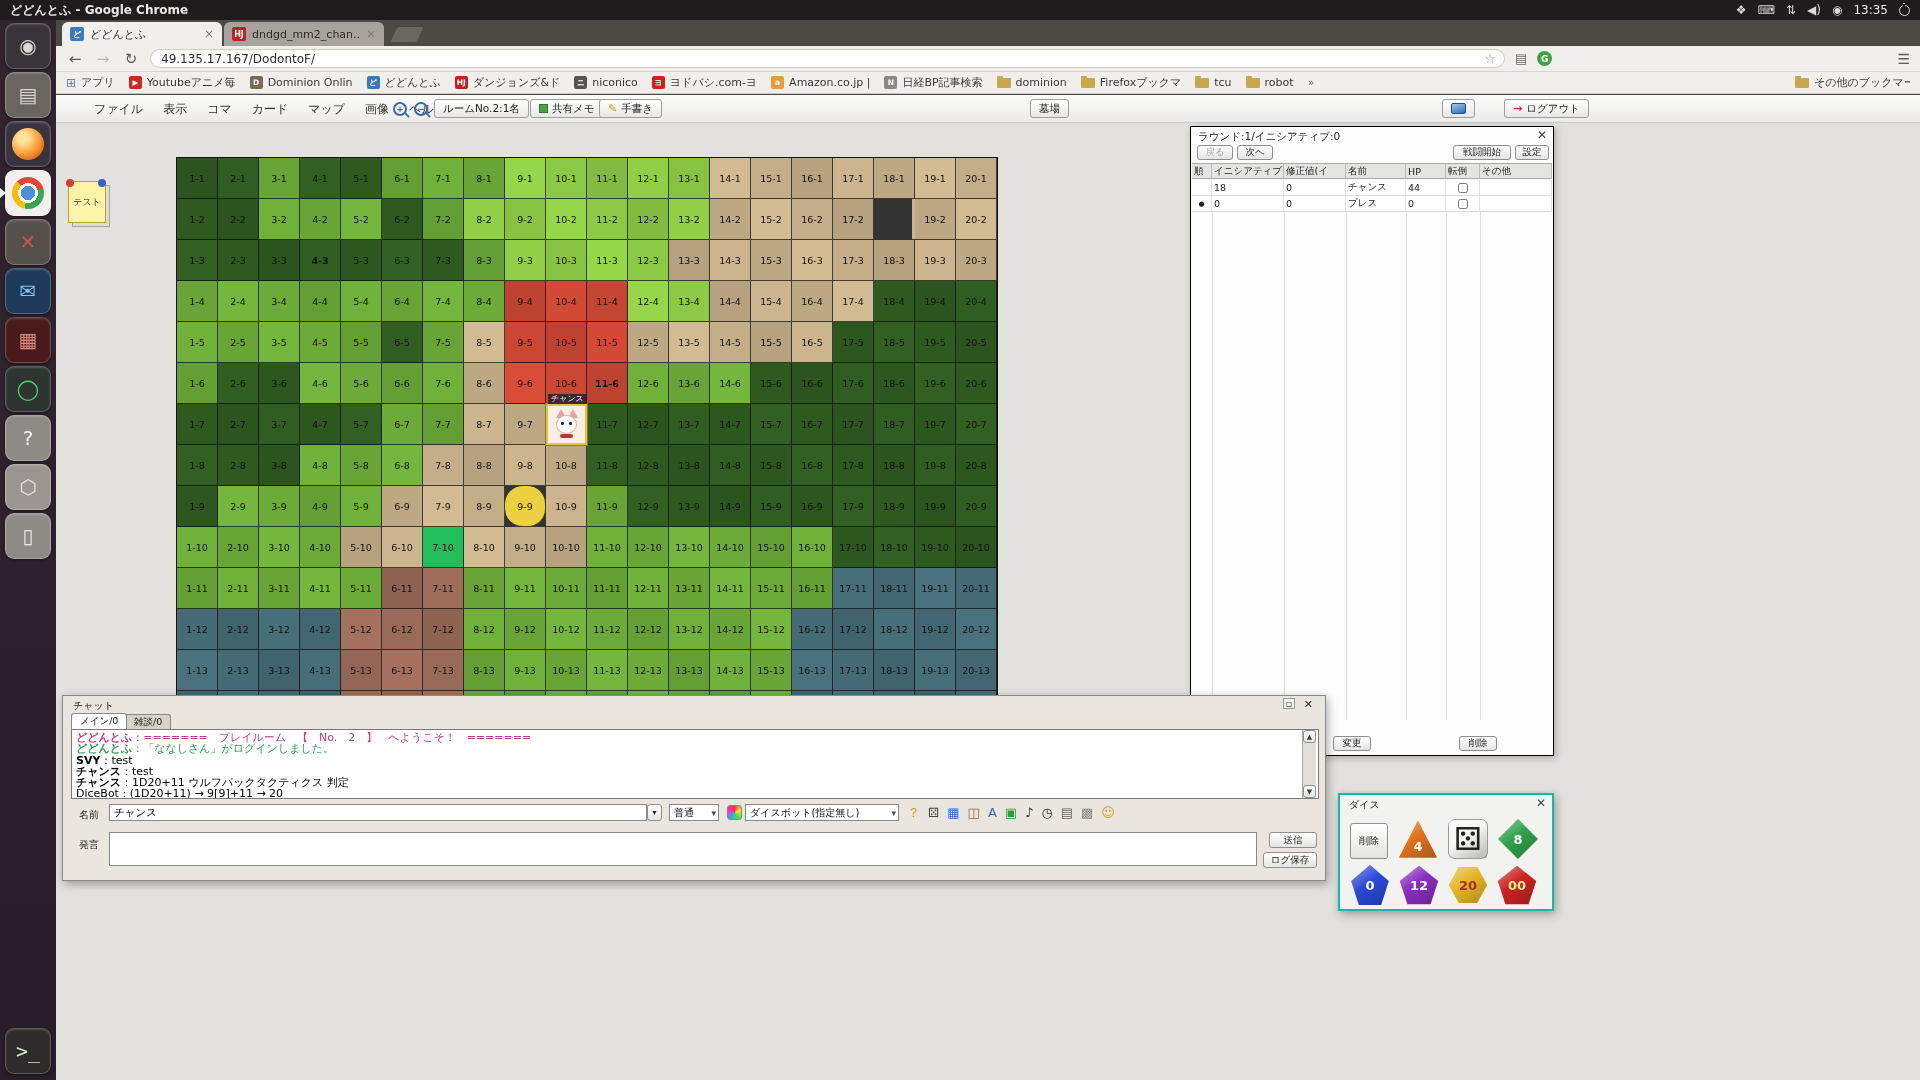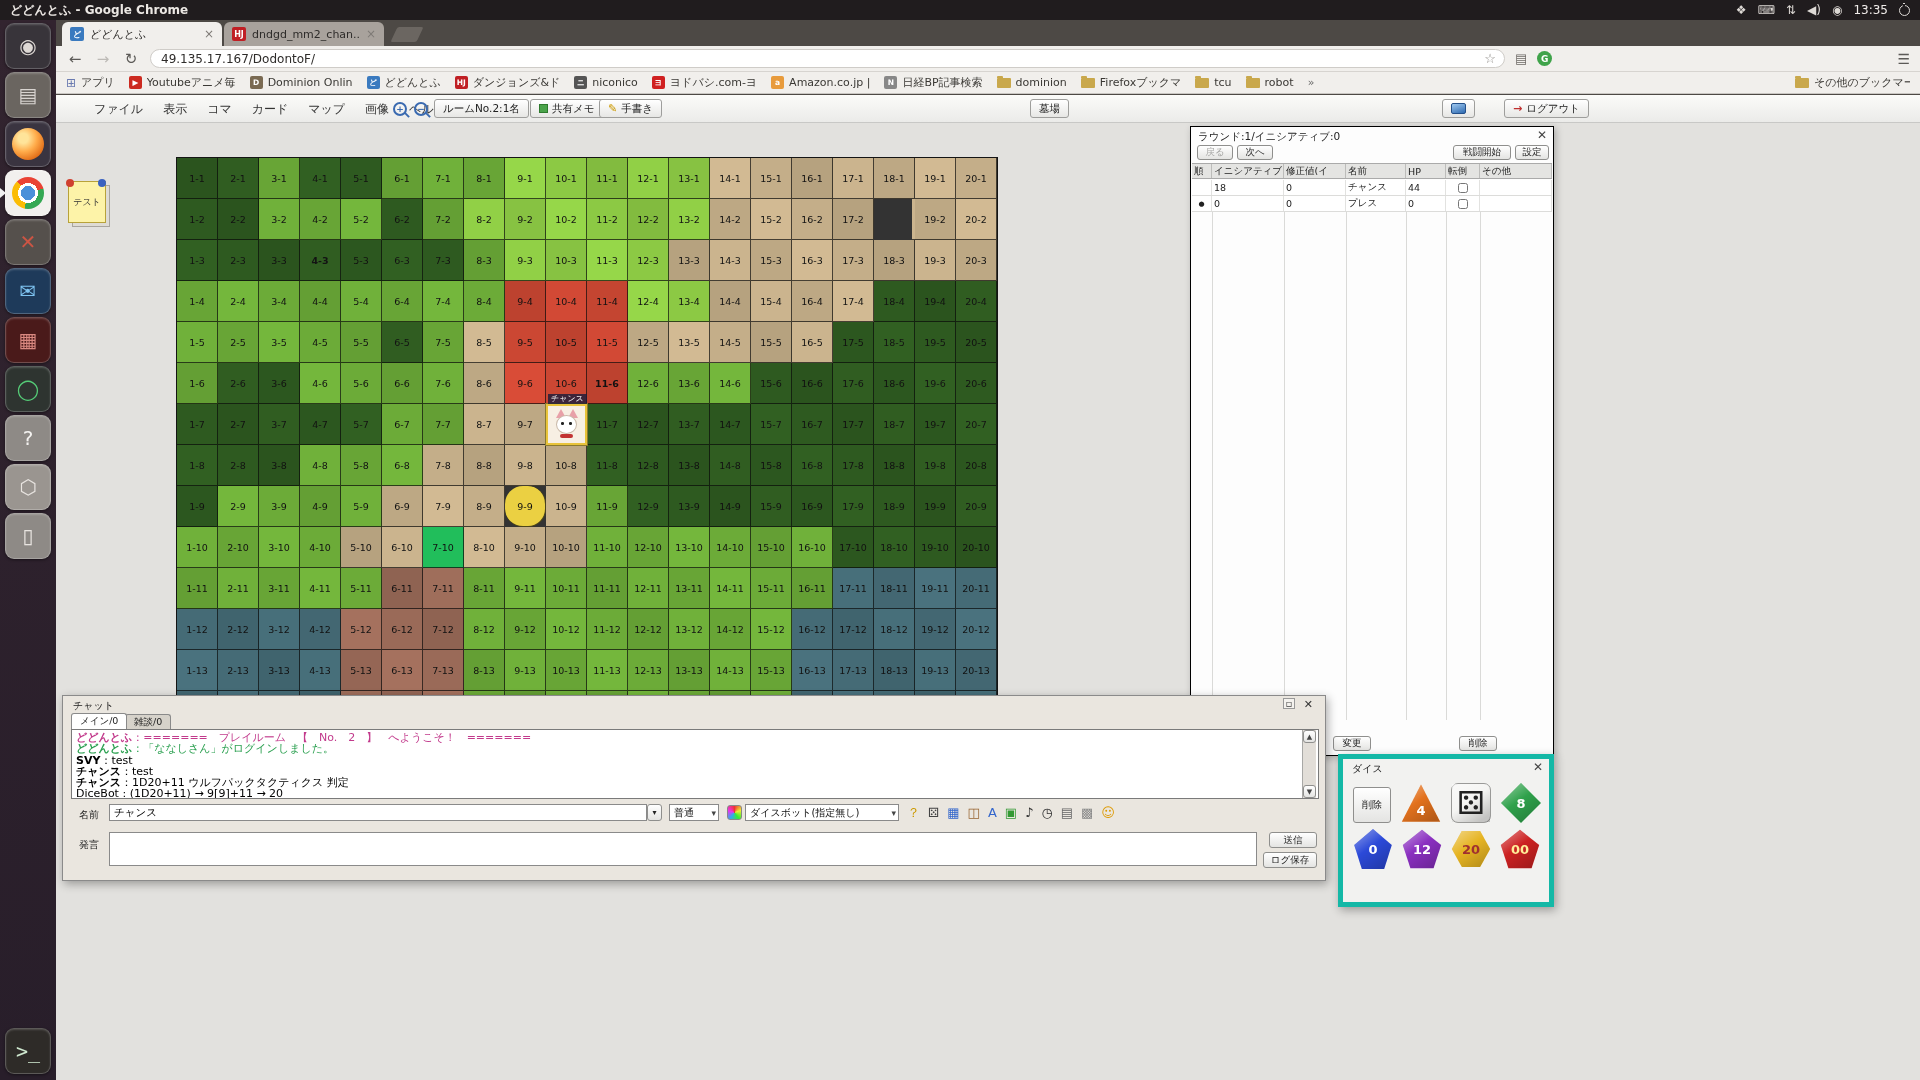--- a/index.html
+++ b/index.html
@@ -164,22 +164,22 @@
   .selectbox { position:absolute; height:17px; background:#fff; border:1px solid #8a8a8a; font-size:10px; color:#111;
     display:flex; align-items:center; padding:0 14px 0 4px; white-space:nowrap; overflow:hidden; }
   .selectbox::after { content:"▾"; position:absolute; right:2px; top:3px; font-size:9px; color:#444; }
   .combo { position:absolute; left:584px; top:108px; width:15px; height:17px; font-size:8px; }
   .palette { position:absolute; left:664px; top:109px; width:15px; height:15px; border:1px solid #888; border-radius:3px;
     background:conic-gradient(#e33,#ee3,#3e3,#3ae,#e3e,#e33); }
   .chat-icons { position:absolute; left:844px; top:108px; height:17px; display:flex; gap:8px; align-items:center; }
   .cicon { font-size:13px; line-height:1; }
 
   
-  .dice-panel { position:absolute; left:1282px; top:659px; width:216px; height:153px; background:#f2f2f0;
-    border:5px solid #14b8a6; box-shadow:2px 3px 9px rgba(0,0,0,.32); z-index:10; }
+  .dice-panel { position:absolute; left:1282px; top:698px; width:216px; height:118px; background:#f2f2f0;
+    border:2px solid #14b8a6; box-shadow:2px 3px 9px rgba(0,0,0,.32); z-index:10; }
   .dice-title { position:absolute; left:9px; top:3px; font-size:10px; color:#222; }
   .dice-del { position:absolute; left:10px; top:28px; width:38px; height:36px; font-size:10px; }
   .dice-row1 { position:absolute; left:58px; top:24px; display:flex; gap:10px; }
   .dice-row2 { position:absolute; left:10px; top:70px; display:flex; gap:9px; }
   .die { position:relative; width:40px; height:40px; display:flex; align-items:center; justify-content:center; }
   .die::before { content:""; position:absolute; inset:0; clip-path:inherit;
     background:linear-gradient(145deg, rgba(255,255,255,.5), rgba(255,255,255,0) 45%, rgba(0,0,0,.20) 88%); }
   .die-label { position:relative; font-size:13px; font-weight:bold; z-index:1; }
   .die-triangle { clip-path:polygon(50% 4%, 2% 97%, 98% 97%); }
   .die-triangle .die-label { transform:translateY(7px); }

